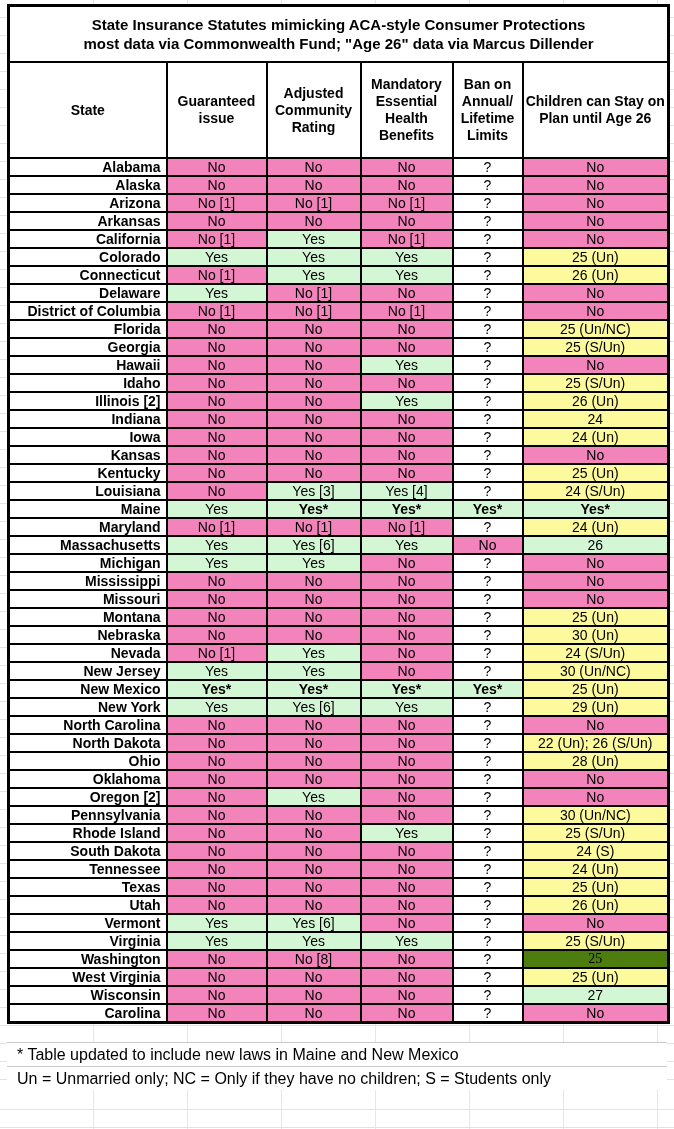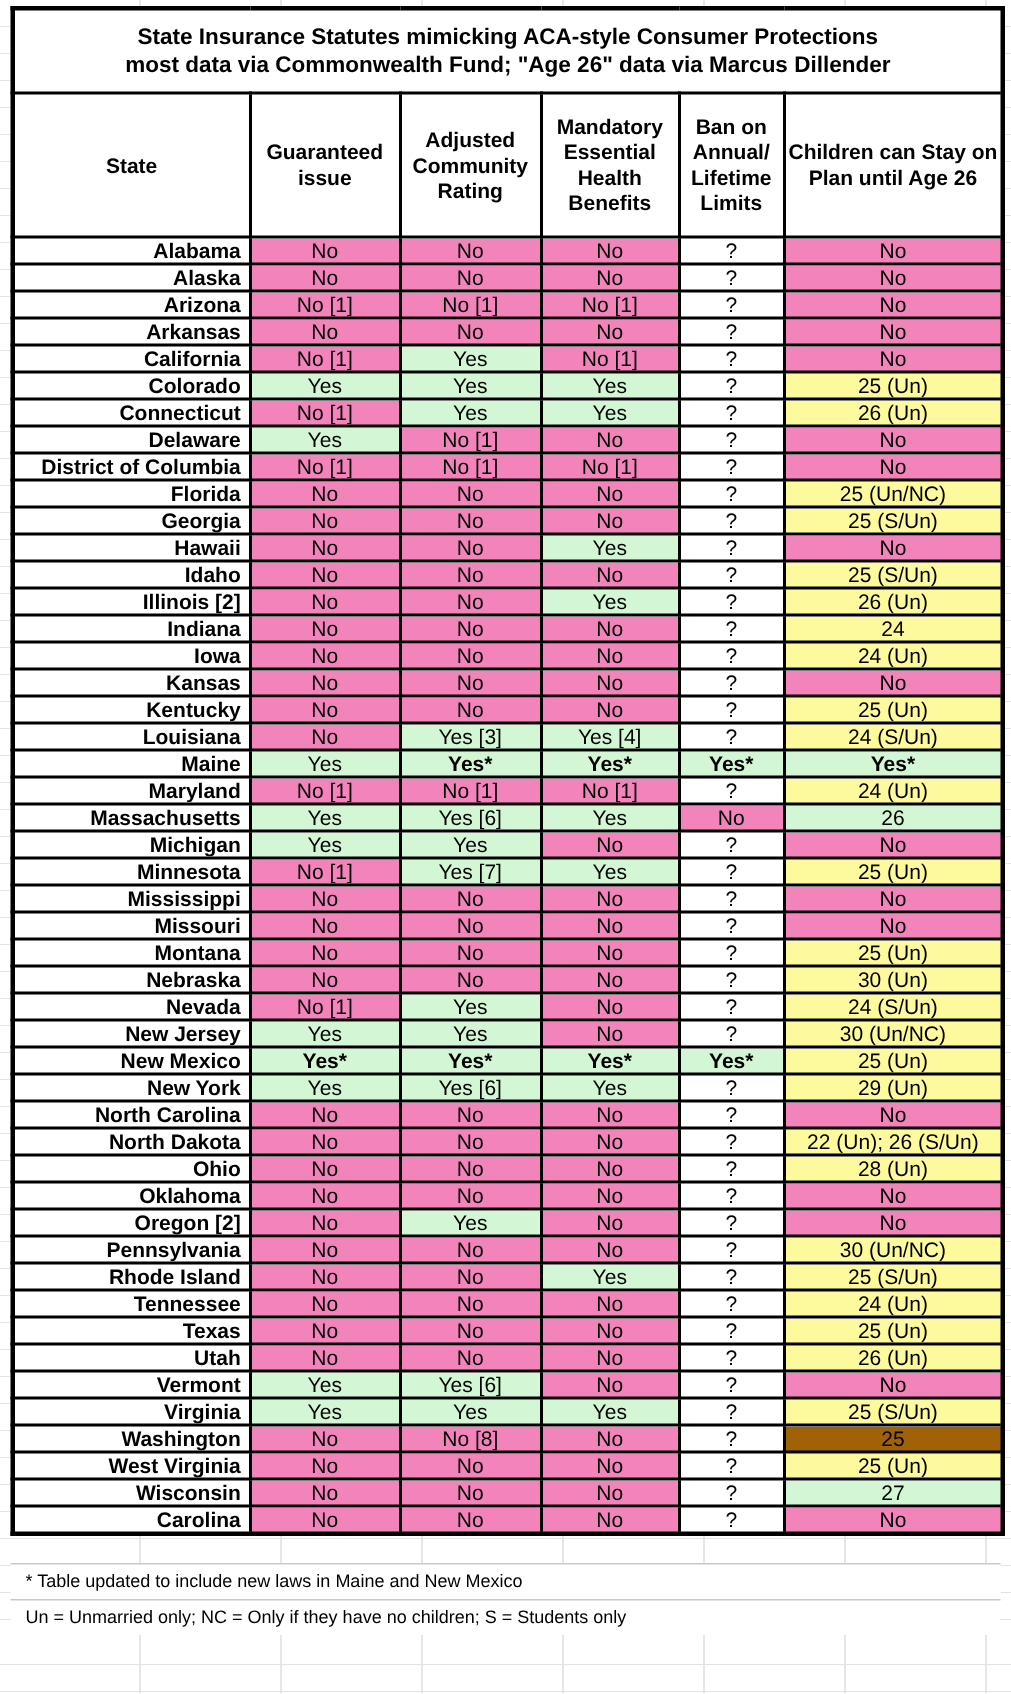--- a/index.html
+++ b/index.html
@@ -55,21 +55,21 @@
     background:#fff;
     font-weight:bold;
     text-align:right;
     padding-right:5px;
   }
   tbody td.bold{font-weight:bold;}
   .footer{margin-top:18px;background:transparent;}
   .note{
     background:#fff;
     border-top:1px solid #c9c9c9;
-    font-size:12px;
+    font-size:16px;
     line-height:21px;
     padding:1px 0 1px 10px;
     white-space:nowrap;
   }
 </style>
 </head>
 <body>
 
 <div class="sheet">
   <table>
@@ -276,28 +276,20 @@
         </tr>
         <tr>
           <td class="state">Michigan</td>
           <td style="background: rgb(211, 246, 212);">Yes</td>
           <td style="background: rgb(211, 246, 212);">Yes</td>
           <td style="background: rgb(243, 131, 187);">No</td>
           <td style="background: rgb(255, 255, 255);">?</td>
           <td style="background: rgb(243, 131, 187);">No</td>
         </tr>
         <tr>
-          <td class="state">Minnesota</td>
-          <td style="background: rgb(243, 131, 187);">No [1]</td>
-          <td style="background: rgb(211, 246, 212);">Yes [7]</td>
-          <td style="background: rgb(211, 246, 212);">Yes</td>
-          <td style="background: rgb(255, 255, 255);">?</td>
-          <td style="background: rgb(253, 249, 157);">25 (Un)</td>
-        </tr>
-        <tr>
           <td class="state">Mississippi</td>
           <td style="background: rgb(243, 131, 187);">No</td>
           <td style="background: rgb(243, 131, 187);">No</td>
           <td style="background: rgb(243, 131, 187);">No</td>
           <td style="background: rgb(255, 255, 255);">?</td>
           <td style="background: rgb(243, 131, 187);">No</td>
         </tr>
         <tr>
           <td class="state">Missouri</td>
           <td style="background: rgb(243, 131, 187);">No</td>
@@ -404,20 +396,28 @@
         </tr>
         <tr>
           <td class="state">Rhode Island</td>
           <td style="background: rgb(243, 131, 187);">No</td>
           <td style="background: rgb(243, 131, 187);">No</td>
           <td style="background: rgb(211, 246, 212);">Yes</td>
           <td style="background: rgb(255, 255, 255);">?</td>
           <td style="background: rgb(253, 249, 157);">25 (S/Un)</td>
         </tr>
         <tr>
+          <td class="state">South Dakota</td>
+          <td style="background: rgb(243, 131, 187);">No</td>
+          <td style="background: rgb(243, 131, 187);">No</td>
+          <td style="background: rgb(243, 131, 187);">No</td>
+          <td style="background: rgb(255, 255, 255);">?</td>
+          <td style="background: rgb(253, 249, 157);">24 (S)</td>
+        </tr>
+        <tr>
           <td class="state">Tennessee</td>
           <td style="background: rgb(243, 131, 187);">No</td>
           <td style="background: rgb(243, 131, 187);">No</td>
           <td style="background: rgb(243, 131, 187);">No</td>
           <td style="background: rgb(255, 255, 255);">?</td>
           <td style="background: rgb(253, 249, 157);">24 (Un)</td>
         </tr>
         <tr>
           <td class="state">Texas</td>
           <td style="background: rgb(243, 131, 187);">No</td>
@@ -449,21 +449,21 @@
           <td style="background: rgb(211, 246, 212);">Yes</td>
           <td style="background: rgb(255, 255, 255);">?</td>
           <td style="background: rgb(253, 249, 157);">25 (S/Un)</td>
         </tr>
         <tr>
           <td class="state">Washington</td>
           <td style="background: rgb(243, 131, 187);">No</td>
           <td style="background: rgb(243, 131, 187);">No [8]</td>
           <td style="background: rgb(243, 131, 187);">No</td>
           <td style="background: rgb(255, 255, 255);">?</td>
-          <td style="background: #a16207;">25</td>
+          <td style="background: #4d7c0f; font-family: Liberation Serif, serif;">25</td>
         </tr>
         <tr>
           <td class="state">West Virginia</td>
           <td style="background: rgb(243, 131, 187);">No</td>
           <td style="background: rgb(243, 131, 187);">No</td>
           <td style="background: rgb(243, 131, 187);">No</td>
           <td style="background: rgb(255, 255, 255);">?</td>
           <td style="background: rgb(253, 249, 157);">25 (Un)</td>
         </tr>
         <tr>

